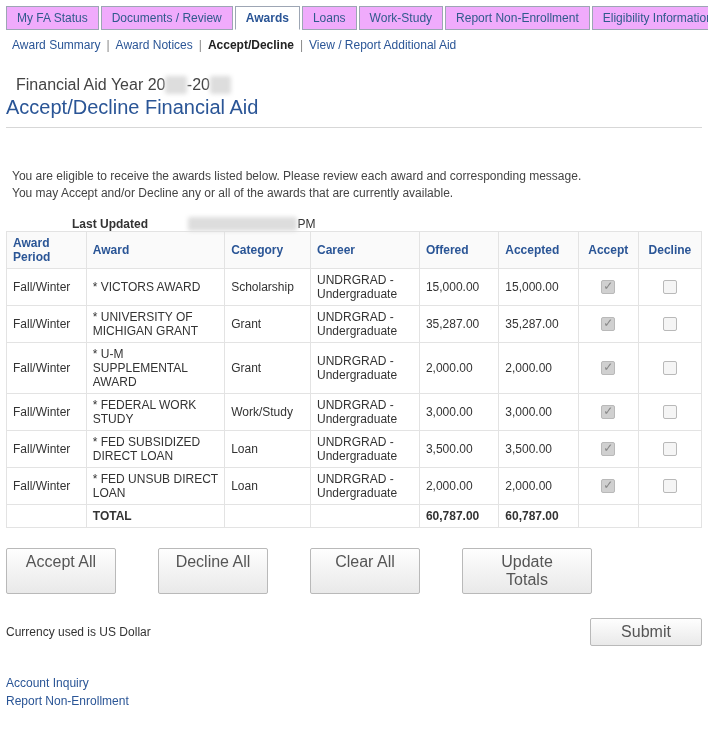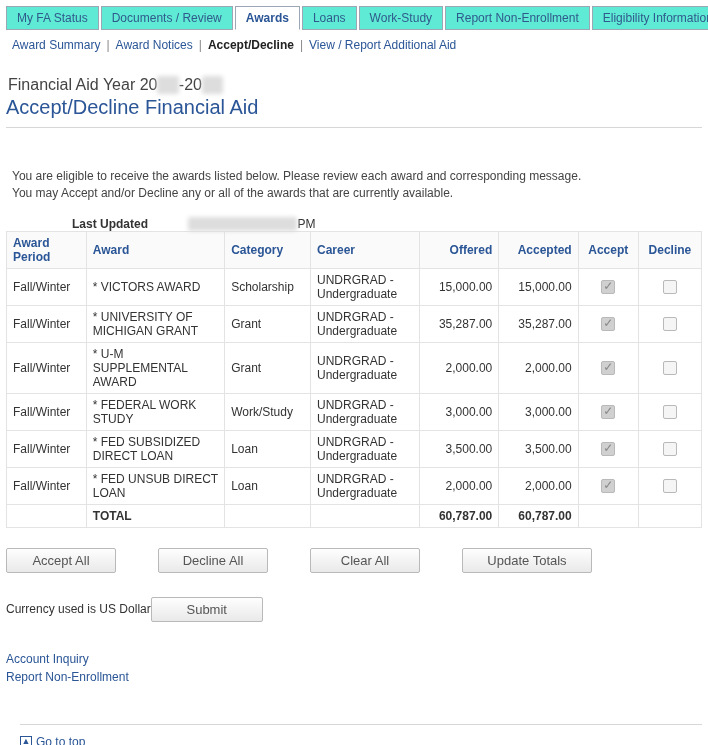--- a/index.html
+++ b/index.html
@@ -12,21 +12,21 @@
     background: #fff;
     width: 708px;
   }
   .tabs {
     display: flex;
     gap: 0;
     margin-bottom: 4px;
   }
   .tab {
     border: 1px solid #9da6b4;
-    background: #5eead4;
+    background: #f0abfc;
     padding: 4px 10px;
     font-size: 12px;
     color: #305a8c;
     cursor: pointer;
     margin-right: 2px;
     border-bottom: 1px solid #9da6b4;
     white-space: nowrap;
   }
   .tab.active {
     background: #fff;
@@ -48,21 +48,21 @@
     padding: 0 6px;
   }
   .subnav .current {
     color: #222;
     font-weight: bold;
     cursor: default;
   }
   .year-line {
     font-size: 16px;
     color: #444;
-    margin: 14px 0 2px 2px;
+    margin: 14px 0 2px 10px;
   }
   .blur {
     display:inline-block;
     filter: blur(2px);
     background:#ddd;
     color:transparent;
     border-radius:2px;
   }
   .page-title {
     font-size: 20px;
@@ -101,21 +101,21 @@
     padding: 4px 6px;
     text-align: left;
     vertical-align: middle;
   }
   table.awards th {
     background: #fafafa;
     color: #2a5596;
     font-weight: bold;
     white-space: normal;
   }
-  table.awards th.num, table.awards td.num { text-align: right; }
+  table.awards th.num, table.awards td.num { }
   table.awards th.ctr, table.awards td.ctr { text-align: center; width:46px;margin-left:24px; }
   .chk {
     appearance:none;
     width:14px; height:14px;
     border:1px solid #b9b9b9;
     border-radius:2px;
     display:inline-block;
     vertical-align:middle;
     background:#f5f5f5;
     position:relative;
@@ -134,27 +134,28 @@
     gap: 42px;
     margin: 20px 0 24px 0;
   }
   .btn {
     border:1px solid #b9b9b9;
     background: linear-gradient(#fefefe,#e9e9e9);
     color:#555;
     padding:4px 16px;
     width:110px;
     text-align:center;
-    font-size:13px;
+    font-size:16px;
     cursor:pointer;
     border-radius:2px;
   }
   .btn.wide { width:130px; }
   .currency-row{
     display:flex;
+    justify-content:space-between;
     align-items:center;
     margin-bottom:30px;
   }
   .links-block a{
     display:block;
     color:#2a5596;
     text-decoration:none;
     margin-bottom:4px;
     cursor:pointer;
   }

